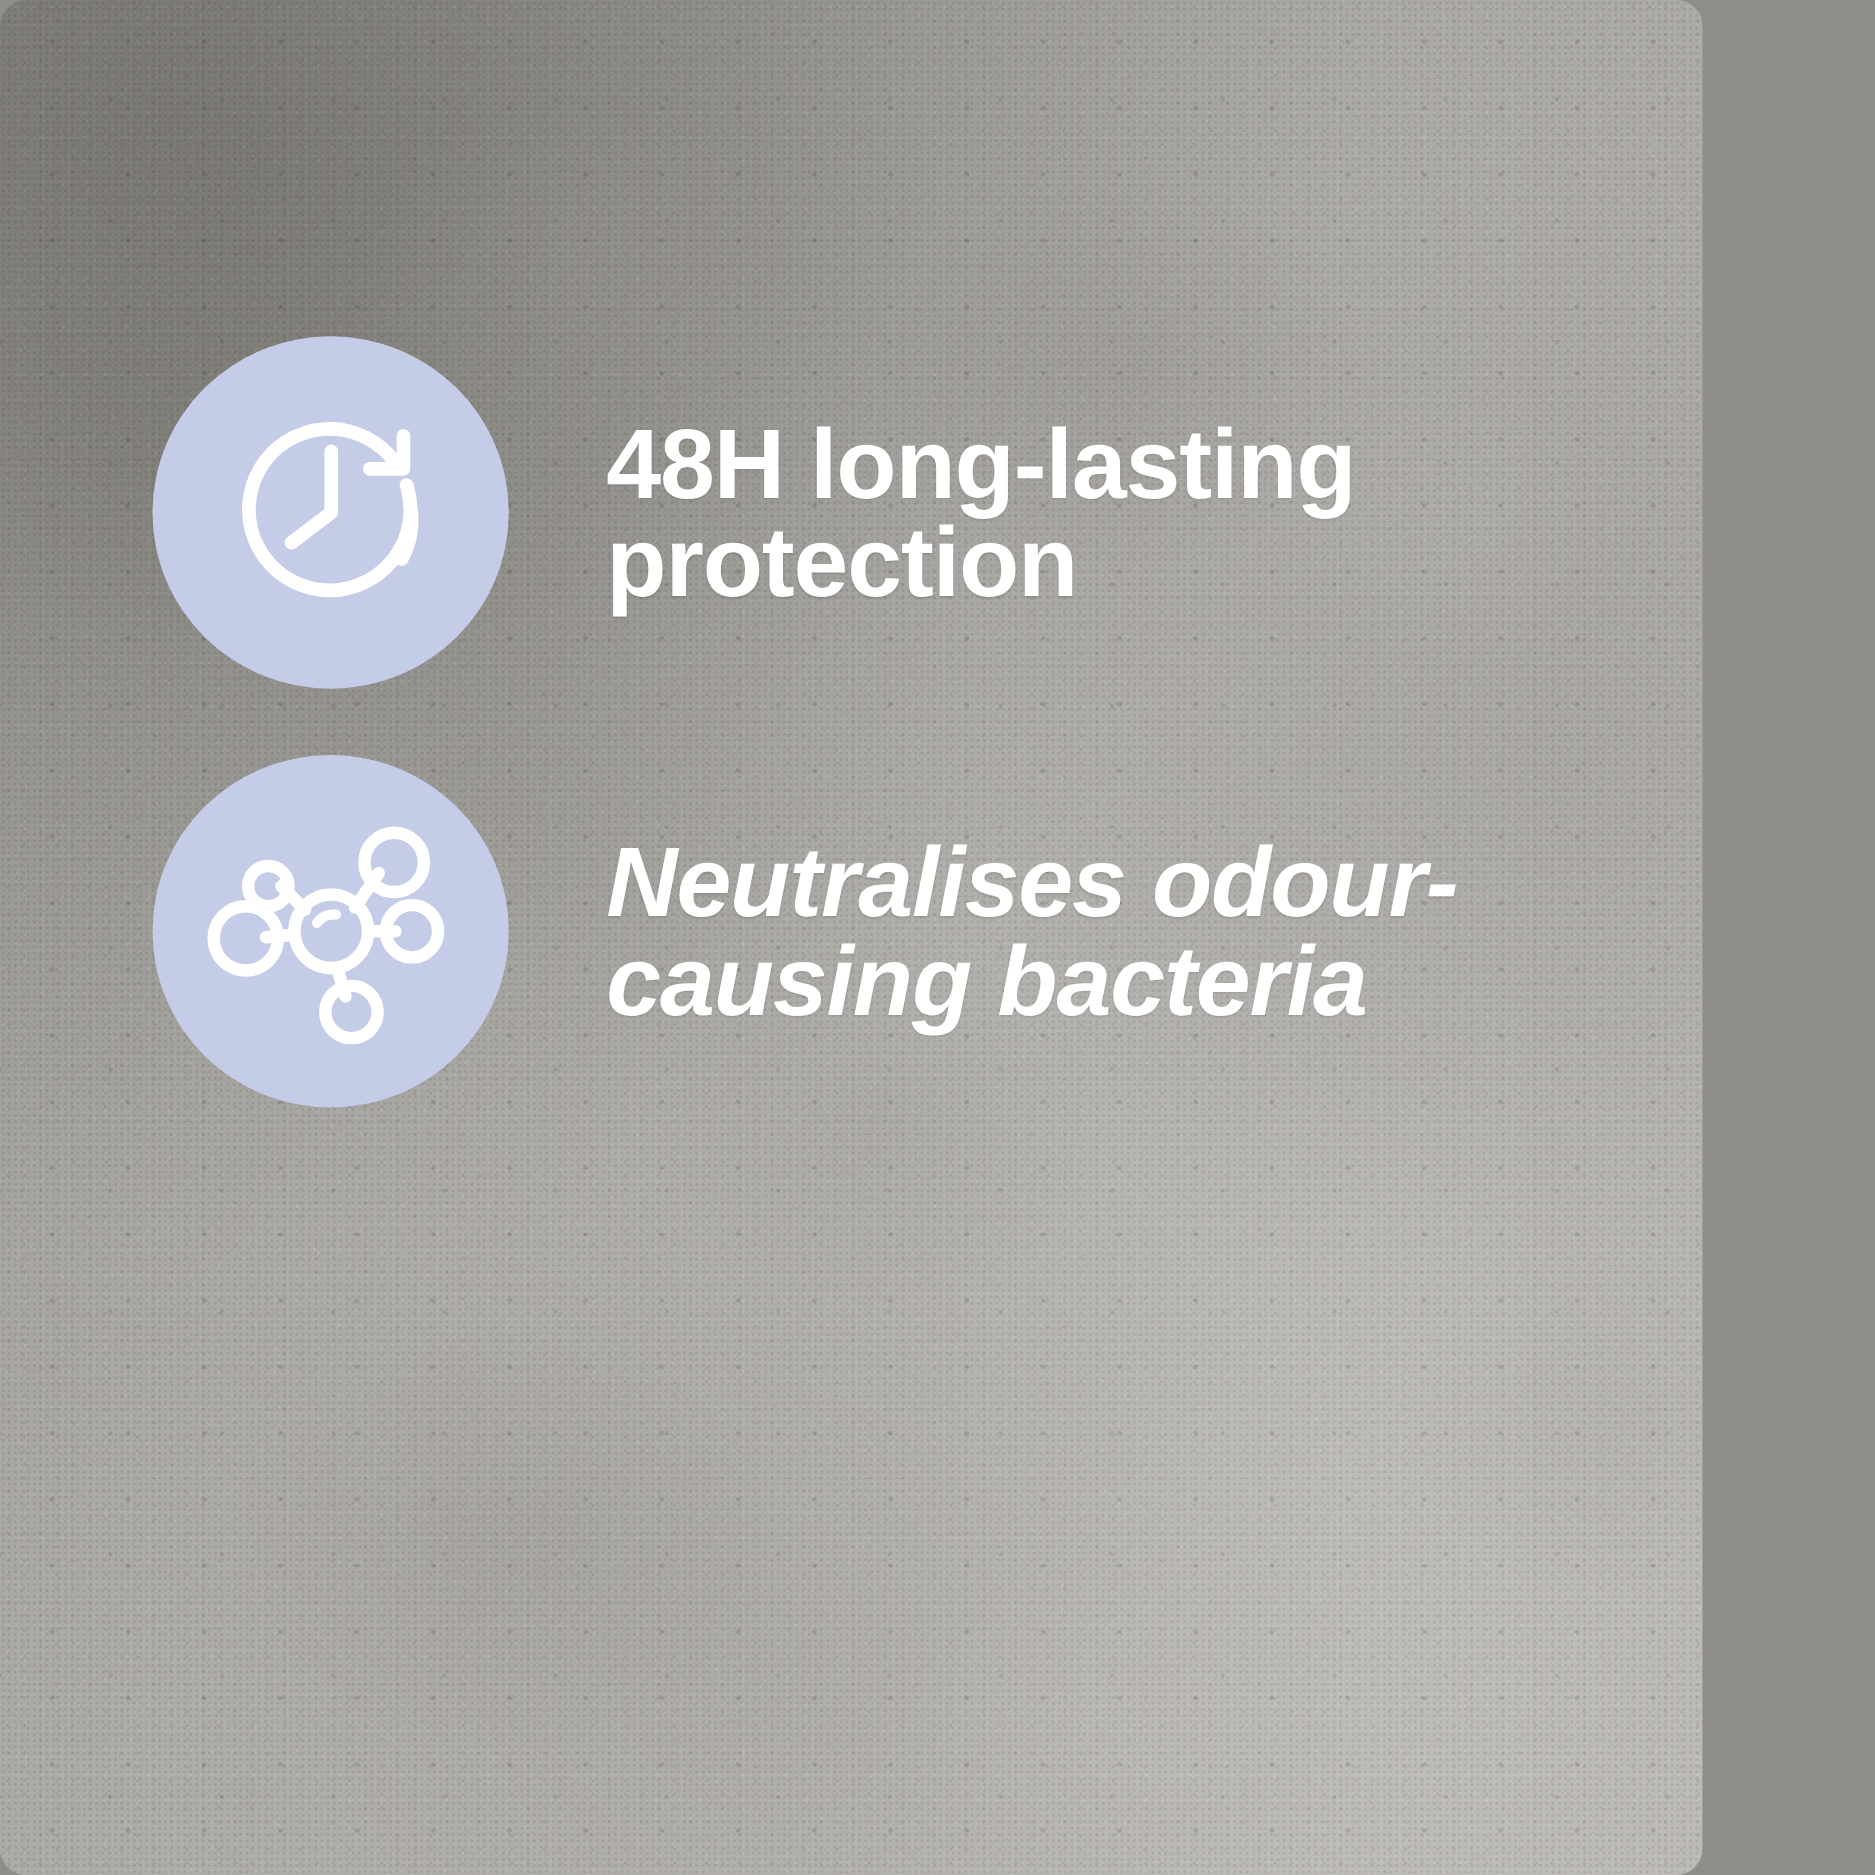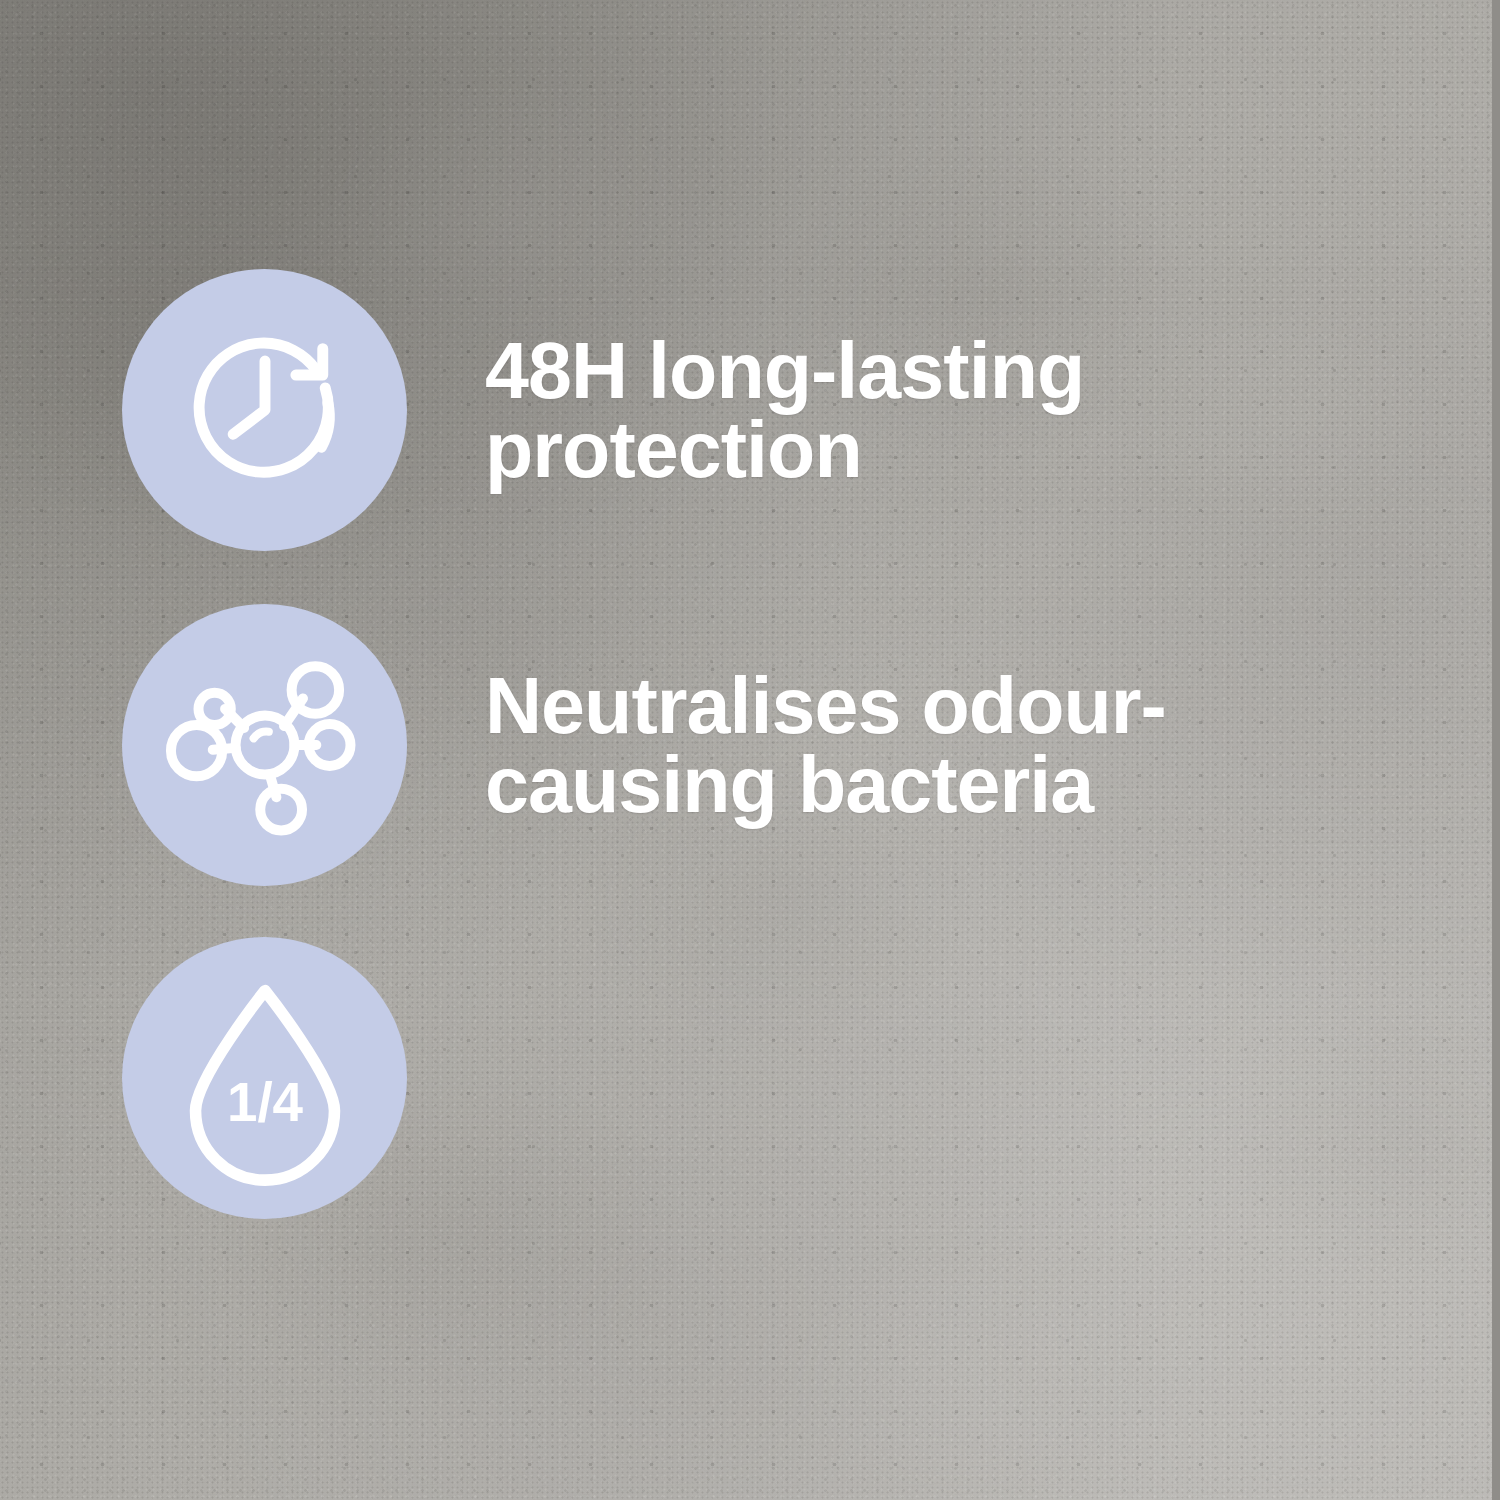--- a/index.html
+++ b/index.html
@@ -5,25 +5,26 @@
 <style>
   html, body {
     margin: 0;
     padding: 0;
     background: #8f8d89;
   }
 
   
   #stage {
     position: relative;
-    width: 1492px;
+    width: 1362px;
     height: 1500px;
     overflow: hidden;
     font-family: "Liberation Sans", "DejaVu Sans", sans-serif;
     background-color: #a5a39f;
+    border-radius: 21px;
   }
 
   
   .bg-layer {
     position: absolute;
     inset: 0;
     pointer-events: none;
   }
 
   
@@ -124,21 +125,21 @@
   }
 
   .feature-row {
     position: absolute;
     left: 122px;
     display: flex;
     align-items: center;
     height: 282px;
   }
   .feature-row.row-0 { top: 269px; }
-  .feature-row.row-1 { top: 604px; }
+  .feature-row.row-1 { top: 604px; font-style: italic; }
   .feature-row.row-2 { top: 937px; }
 
   .icon-badge {
     position: relative;
     width: 285px;
     height: 282px;
     flex: 0 0 auto;
     display: flex;
     align-items: center;
     justify-content: center;
@@ -249,28 +250,17 @@
           </g>
         </svg>
       </div>
 
       <div class="feature-text">Neutralises odour-
 causing bacteria</div>
     </div>
 
     <div class="feature-row row-2">
 
-      <div class="icon-badge icon-drop">
-        <div class="badge-disc"></div>
-        <svg viewBox="0 0 160 190" aria-hidden="true">
-
-          <path d="M 80 12
-                   C 80 12 146 95 146 126
-                   A 66 66 0 0 1 14 126
-                   C 14 95 80 12 80 12 Z" fill="none" stroke="#ffffff" stroke-width="11" stroke-linecap="round" stroke-linejoin="round"></path>
-          <text class="drop-fraction" x="80" y="136" text-anchor="middle">1/4</text>
-        </svg>
-      </div>
 
     </div>
 
   </div>
 </div>
 
 </body></html>

